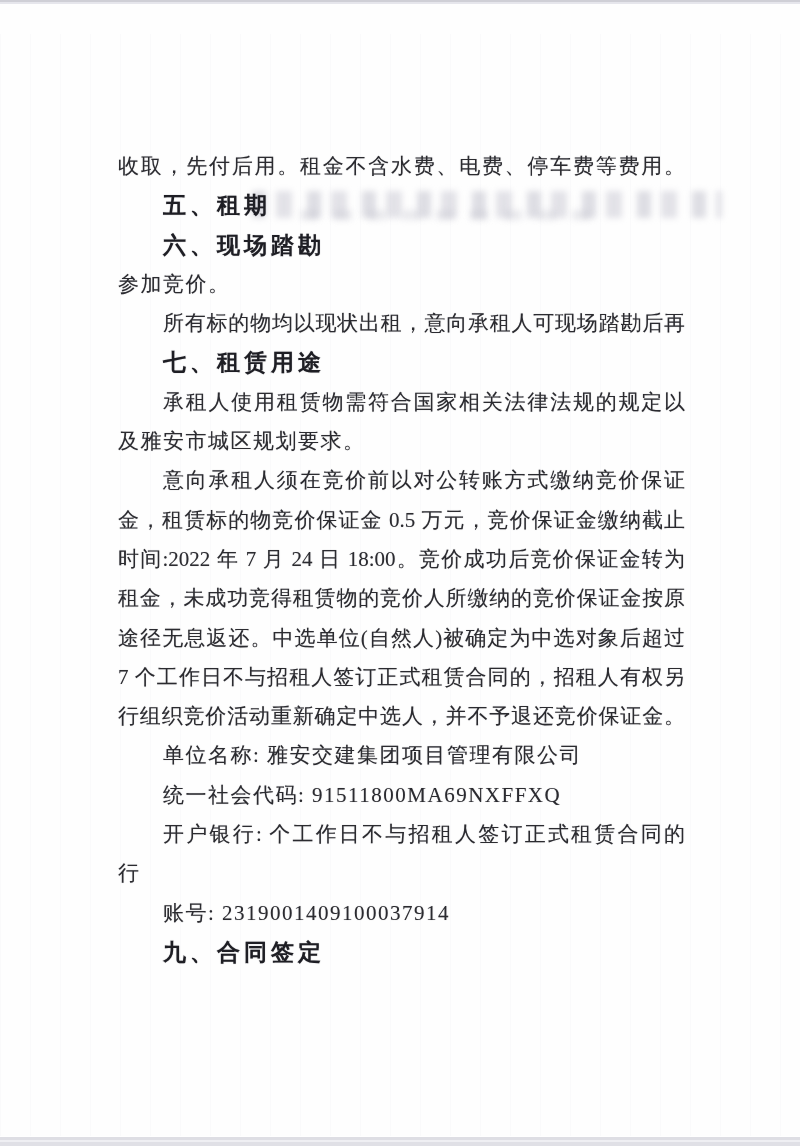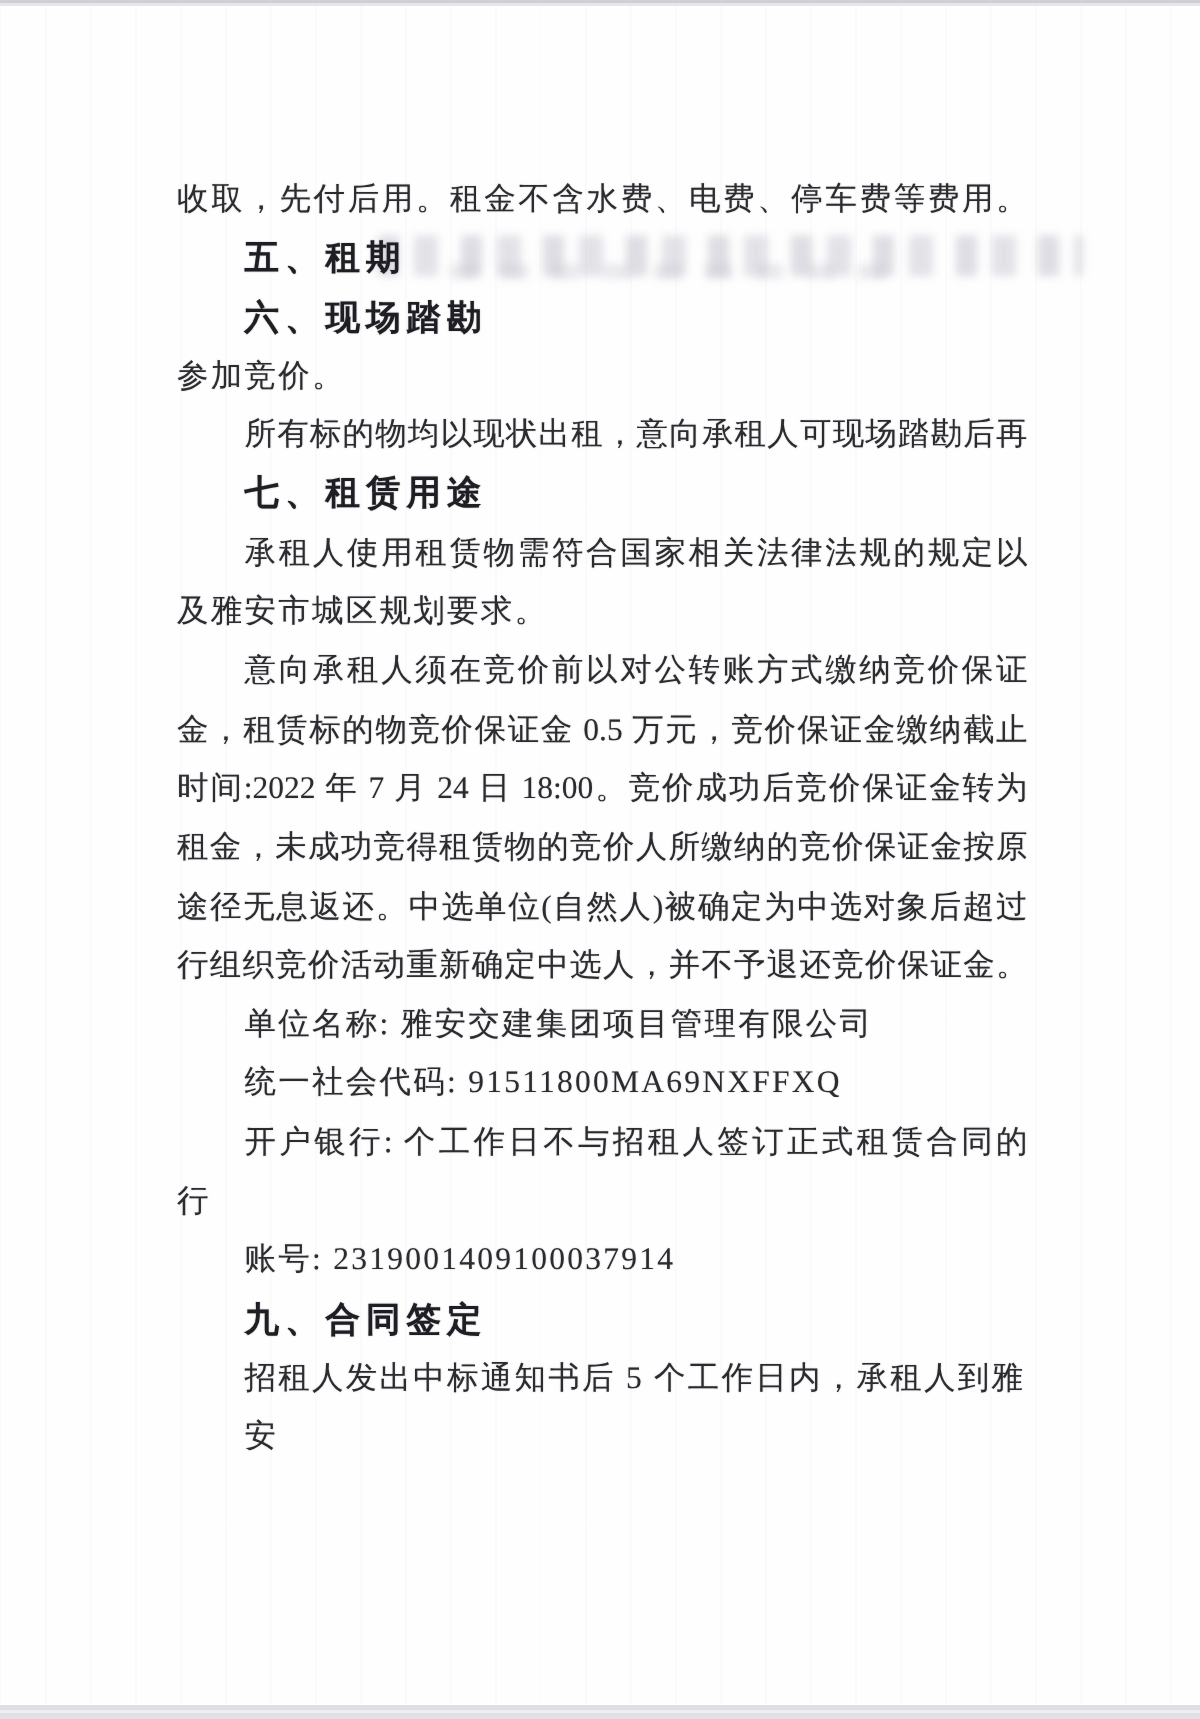--- a/index.html
+++ b/index.html
@@ -10,20 +10,21 @@
   }
   .screen{position:relative;width:800px;height:1146px;background:#fefefe;}
 
   
   .paper{
     position:absolute;inset:0;
     background:
       repeating-linear-gradient(90deg,
         rgba(90,90,130,0.022) 0 1px,
         rgba(0,0,0,0) 1px 30px);
+    margin-top: 34px;
   }
 
   
   .edge-strip{position:absolute;left:0;right:0;z-index:4;}
   .edge-strip.top{top:0;height:4px;background:linear-gradient(180deg,#cfcfd6 0 2px,#e6e6ec 2px 4px);}
   .edge-strip.bottom{bottom:0;height:10px;background:linear-gradient(180deg,#ffffff 0 1px,#dedee4 1px 4px,#efeff3 4px 6px,#e0e0e6 6px 10px);}
 
   
   .ghost{
     position:absolute;left:252px;top:157px;width:470px;height:27px;
@@ -67,25 +68,25 @@
         <div class="line body">参加竞价。</div>
         <div class="line body indent justify">所有标的物均以现状出租，意向承租人可现场踏勘后再</div>
         <div class="line heading indent">七、租赁用途</div>
         <div class="line body indent justify">承租人使用租赁物需符合国家相关法律法规的规定以</div>
         <div class="line body">及雅安市城区规划要求。</div>
         <div class="line body indent justify">意向承租人须在竞价前以对公转账方式缴纳竞价保证</div>
         <div class="line body justify">金，租赁标的物竞价保证金 0.5 万元，竞价保证金缴纳截止</div>
         <div class="line body justify">时间:2022 年 7 月 24 日 18:00。竞价成功后竞价保证金转为</div>
         <div class="line body justify">租金，未成功竞得租赁物的竞价人所缴纳的竞价保证金按原</div>
         <div class="line body justify">途径无息返还。中选单位(自然人)被确定为中选对象后超过</div>
+        <div class="line body justify">7 个工作日不与招租人签订正式租赁合同的，招租人有权另</div>
         <div class="line body justify">行组织竞价活动重新确定中选人，并不予退还竞价保证金。</div>
         <div class="line body indent">单位名称: 雅安交建集团项目管理有限公司</div>
         <div class="line body indent">统一社会代码: 91511800MA69NXFFXQ</div>
         <div class="line body indent justify">开户银行: 个工作日不与招租人签订正式租赁合同的</div>
         <div class="line body">行</div>
         <div class="line body indent">账号: 2319001409100037914</div>
         <div class="line heading indent">九、合同签定</div>
-        <div class="line body indent">招租人发出中标通知书后 5 个工作日内，承租人到雅安</div>
       </div>
   </div>
   <div class="edge-strip top"></div>
   <div class="edge-strip bottom"></div>
 </div>
 
 </body></html>

